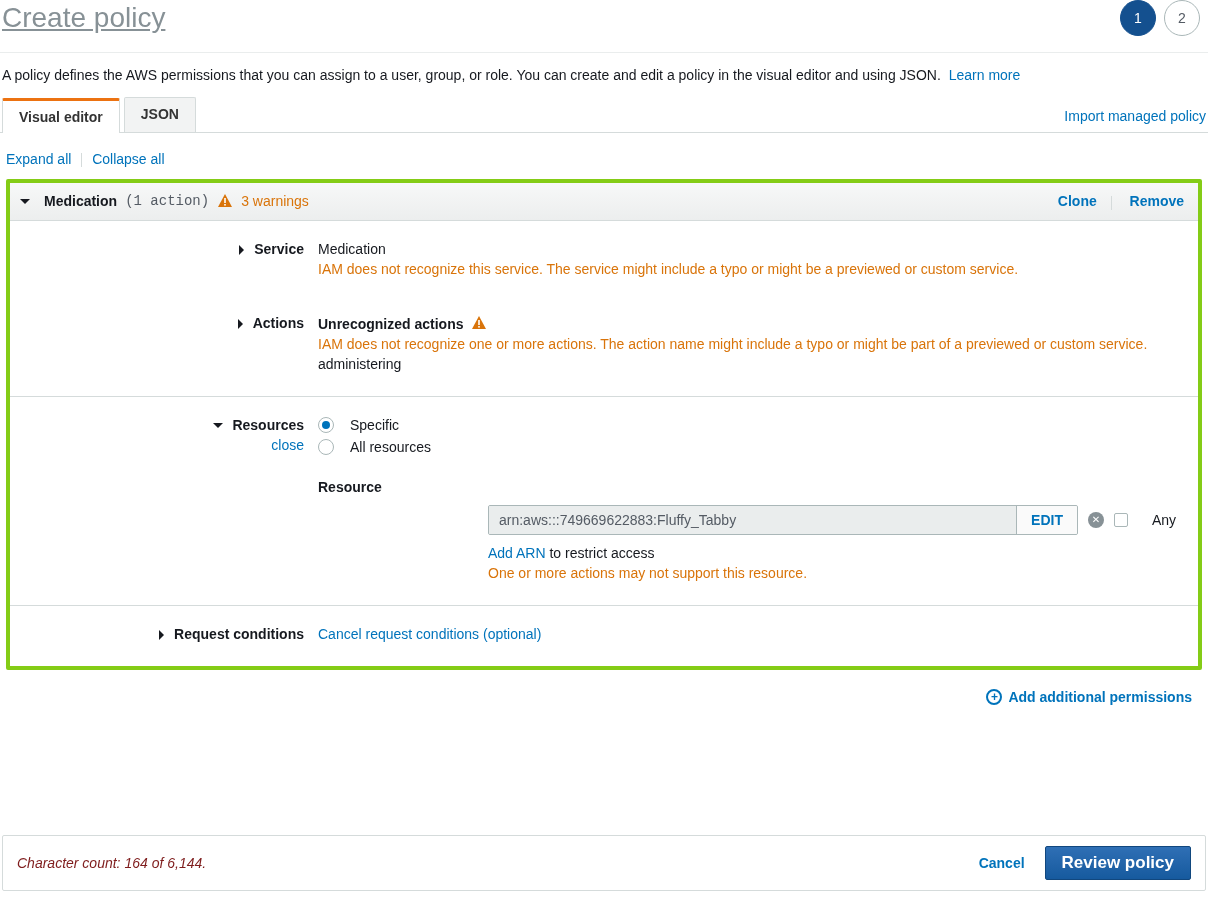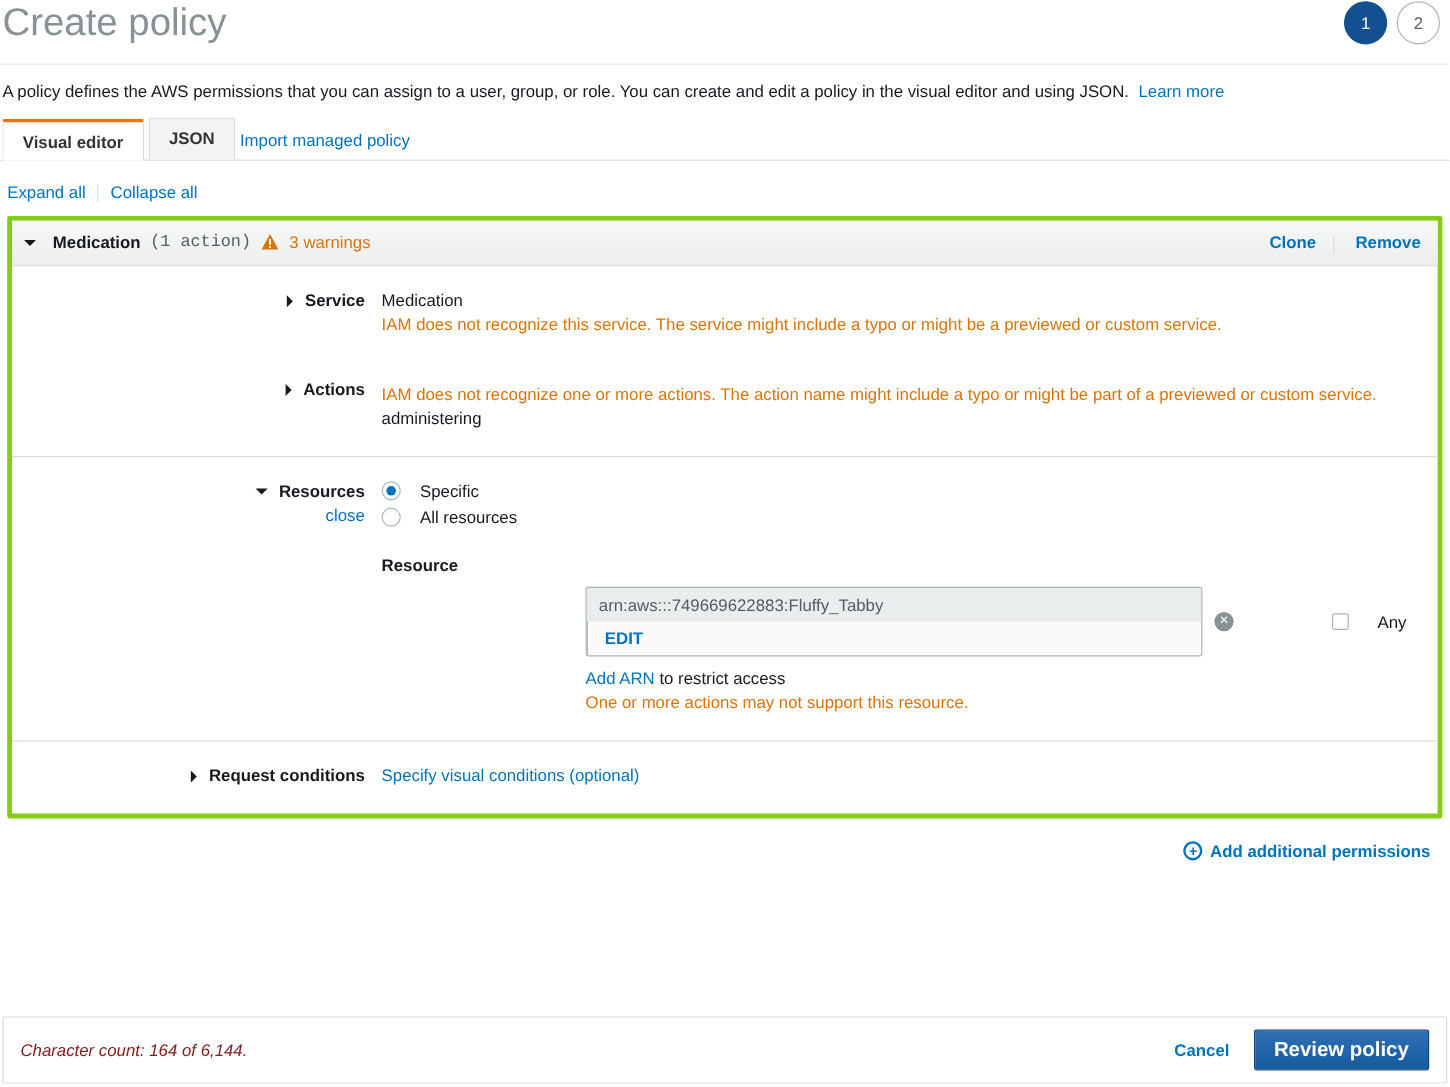--- a/index.html
+++ b/index.html
@@ -15,40 +15,41 @@
   .bold { font-weight: 700; }
 
   
   .header {
     display: flex;
     align-items: center;
     justify-content: space-between;
     padding: 0 2px 16px 2px;
   }
   .header h1 {
-    font-size: 32px;
+    font-size: 28px;
     font-weight: 400;
     color: #879196;
+    text-decoration: underline;
   }
   .steps { display: flex; gap: 8px; padding-right: 6px; }
   .step {
     width: 36px; height: 36px; border-radius: 50%;
     display: flex; align-items: center; justify-content: center;
     font-size: 14px; border: 1px solid #aab7b8; color: #545b64; background: #fff;
     cursor: pointer;
   }
   .step.active { background: #14508f; color: #fff; border-color: #14508f; }
 
   .divider { border-top: 1px solid #eaeded; margin: 0 0 14px 0; }
 
   .intro { padding: 0 2px 14px 2px; color:#16191f; }
   .intro .link { margin-left: 4px; }
 
   .tab-row {
-    display:flex; align-items:flex-end; 
+    display:flex; align-items:flex-end; justify-content:space-between;
     border-bottom: 1px solid #d5dbdb; padding: 0 2px;
   }
   .tabs { display:flex; }
   .tab {
     padding: 8px 16px;
     border: 1px solid #d5dbdb;
     border-bottom: none;
     background: #f2f3f3;
     color:#333;
     font-weight:700;
@@ -121,21 +122,21 @@
     content:""; width:8px; height:8px; border-radius:50%; background:#0073bb;
   }
 
   .resource-block { margin-top: 24px; }
   .resource-title { font-weight:700; margin-bottom:10px; }
   .resource-grid { display:flex; align-items:flex-start; }
   .resource-main { margin-left:170px; flex:1; }
   .arn-row { display:flex; align-items:center; gap:10px; }
   .arn-input-wrap {
     display:flex; border:1px solid #aab7b8; border-radius:2px; overflow:hidden;
-    width: 514px; background:#eaeded;flex-direction:column;
+    width: 590px; background:#eaeded;
   }
   .arn-input {
     flex:1; padding:6px 10px; background:#eaeded; color:#545b64; border:none;
     font-size:14px;
   }
   .arn-edit {
     padding: 6px 14px; border-left:1px solid #aab7b8; color:#0073bb; font-weight:700;
     background:#fafafa; cursor:pointer;
   }
   .any-group { margin-left:auto; display:flex; align-items:center; gap:24px; padding-right:8px; }
@@ -232,20 +233,28 @@
         <div>Medication</div>
         <div class="warn sub-warn">IAM does not recognize this service. The service might include a typo or might be a previewed or custom service.</div>
       </div>
     </div>
     <div style="display:flex; padding:28px 18px 24px 18px;">
       <div class="section-label">
         <span class="caret right"></span>
         <span class="lbl">Actions</span>
       </div>
       <div class="section-body">
+        <div>
+          <span class="bold">Unrecognized actions</span>
+          <svg class="warn-icon" width="16" height="16" viewBox="0 0 16 16" style="margin-left:4px">
+              <path fill="#d9740a" d="M8 1 L15 14 H1 Z"></path>
+              <rect x="7.2" y="5" width="1.6" height="5" fill="#fff"></rect>
+              <rect x="7.2" y="11" width="1.6" height="1.6" fill="#fff"></rect>
+            </svg>
+        </div>
         <div class="warn sub-warn">IAM does not recognize one or more actions. The action name might include a typo or might be part of a previewed or custom service.</div>
         <div class="sub-line">administering</div>
       </div>
     </div>
   </div>
 
   <div class="section">
     <div class="section-label">
       <span class="caret"></span>
       <span class="lbl">Resources</span>
@@ -285,21 +294,21 @@
       </div>
     </div>
   </div>
 
   <div class="section">
     <div class="section-label">
       <span class="caret right"></span>
       <span class="lbl">Request conditions</span>
     </div>
     <div class="section-body">
-      <a class="link">Specify visual conditions (optional)</a>
+      <a class="link">Cancel request conditions (optional)</a>
     </div>
   </div>
 </div>
 
 <div class="add-perm-row">
   <span class="add-perm">
     <span class="plus-circle">+</span>
     <span>Add additional permissions</span>
   </span>
 </div>

